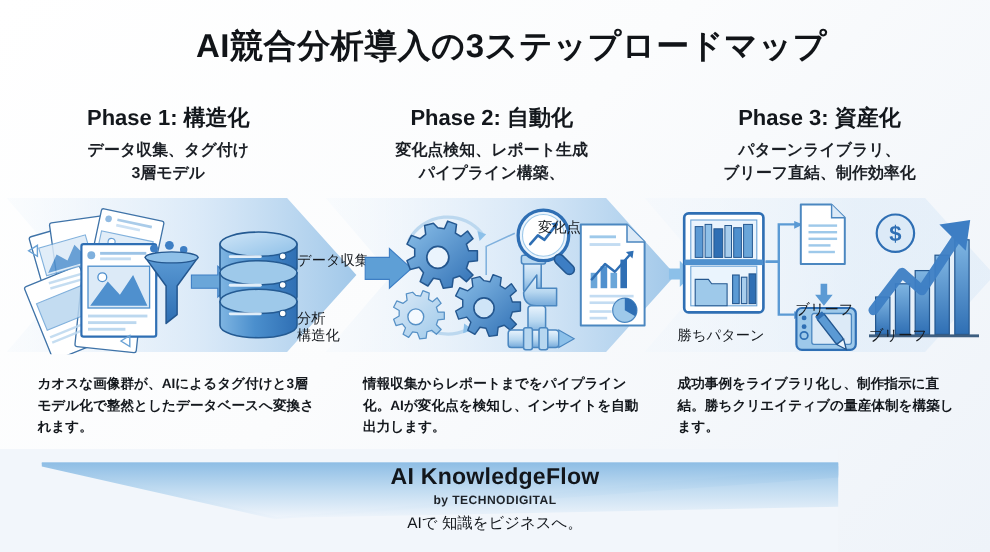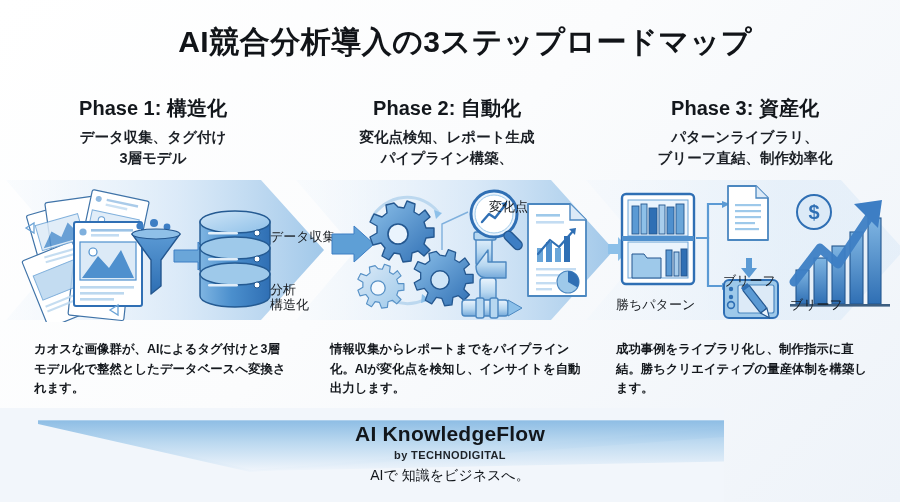--- a/index.html
+++ b/index.html
@@ -76,20 +76,21 @@
     white-space: nowrap;
   }
   .ilabel.big { font-size: 13px; }
 
   
   .banner {
     position: absolute;
     left: 0; top: 408px;
     width: 724px; height: 94px;
     overflow: hidden;
+    padding-left: 38px;
   }
   .banner-text {
     position: absolute;
     left: 0; top: 14px; width: 900px;
     text-align: center;
   }
   .brand {
     font-size: 21px;
     font-weight: bold;
     color: #12161b;

